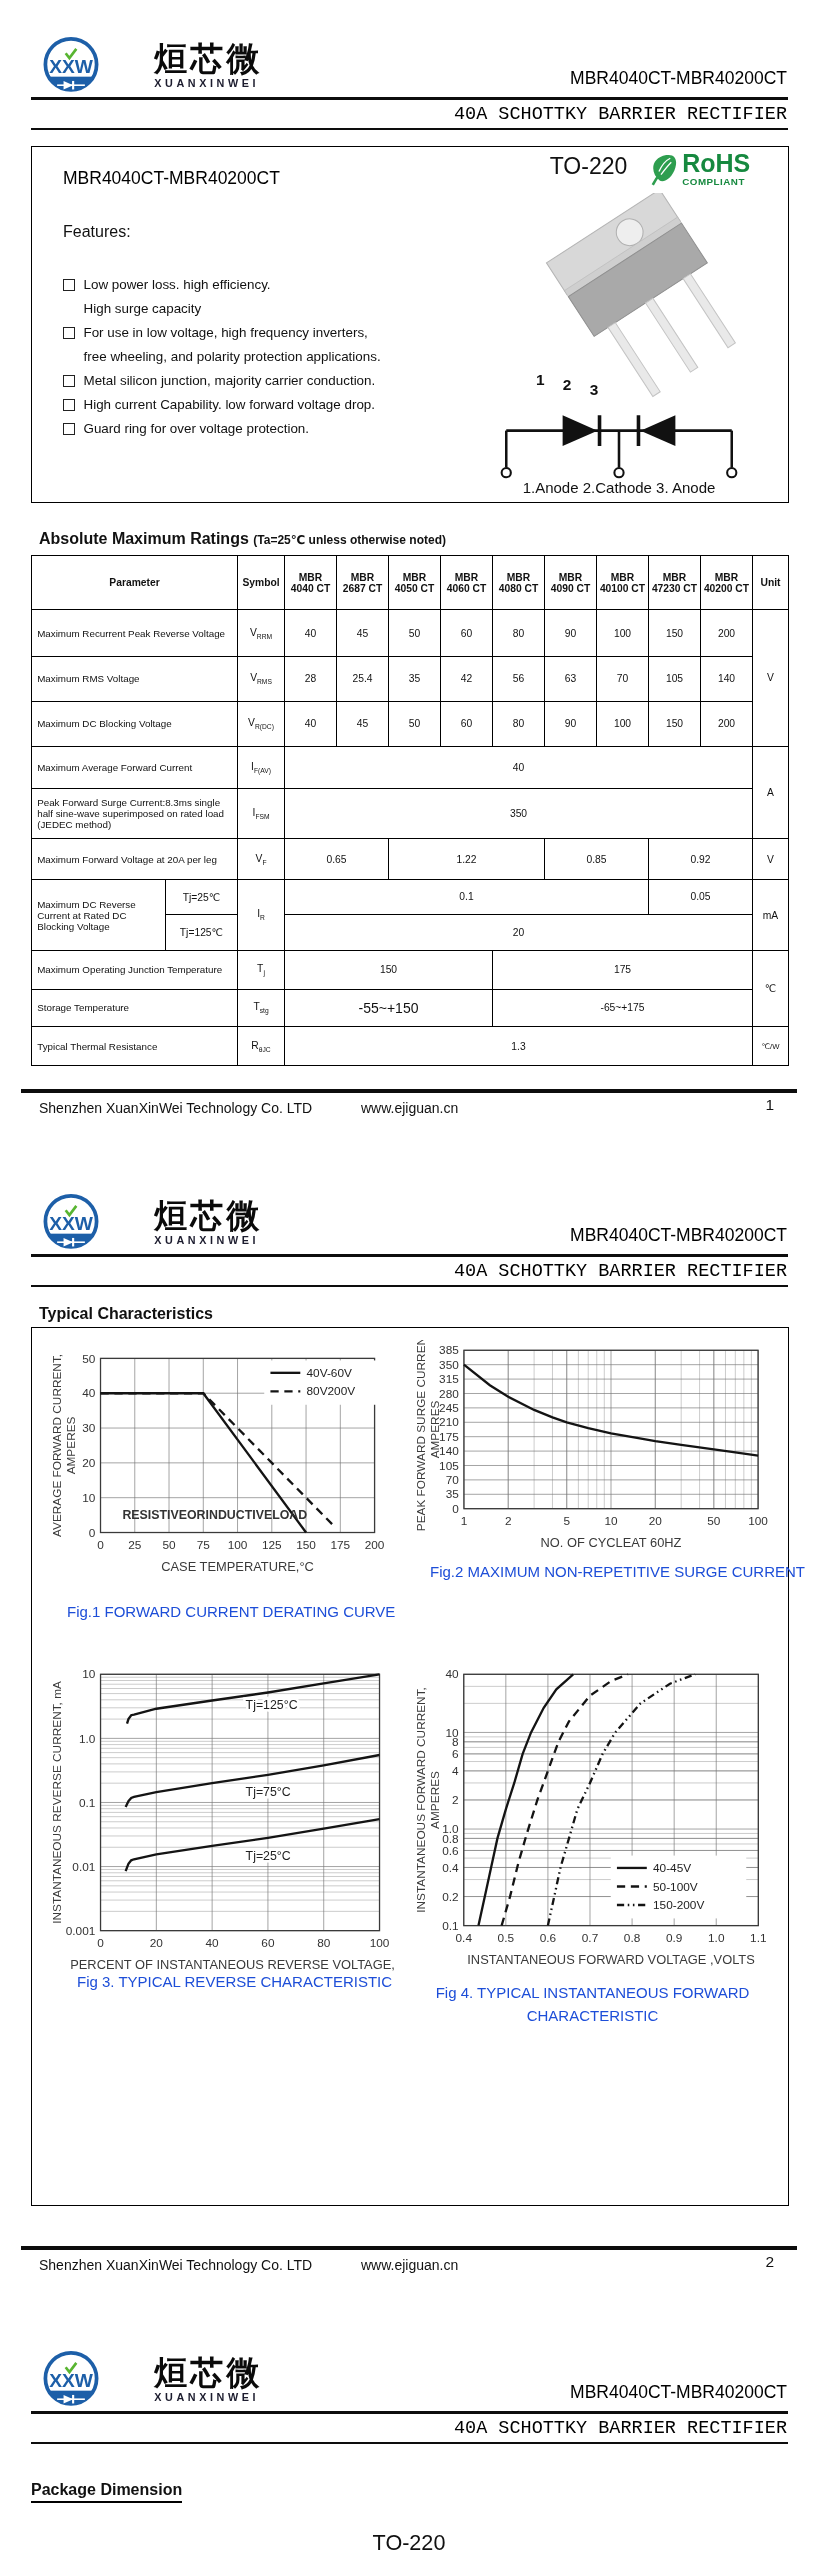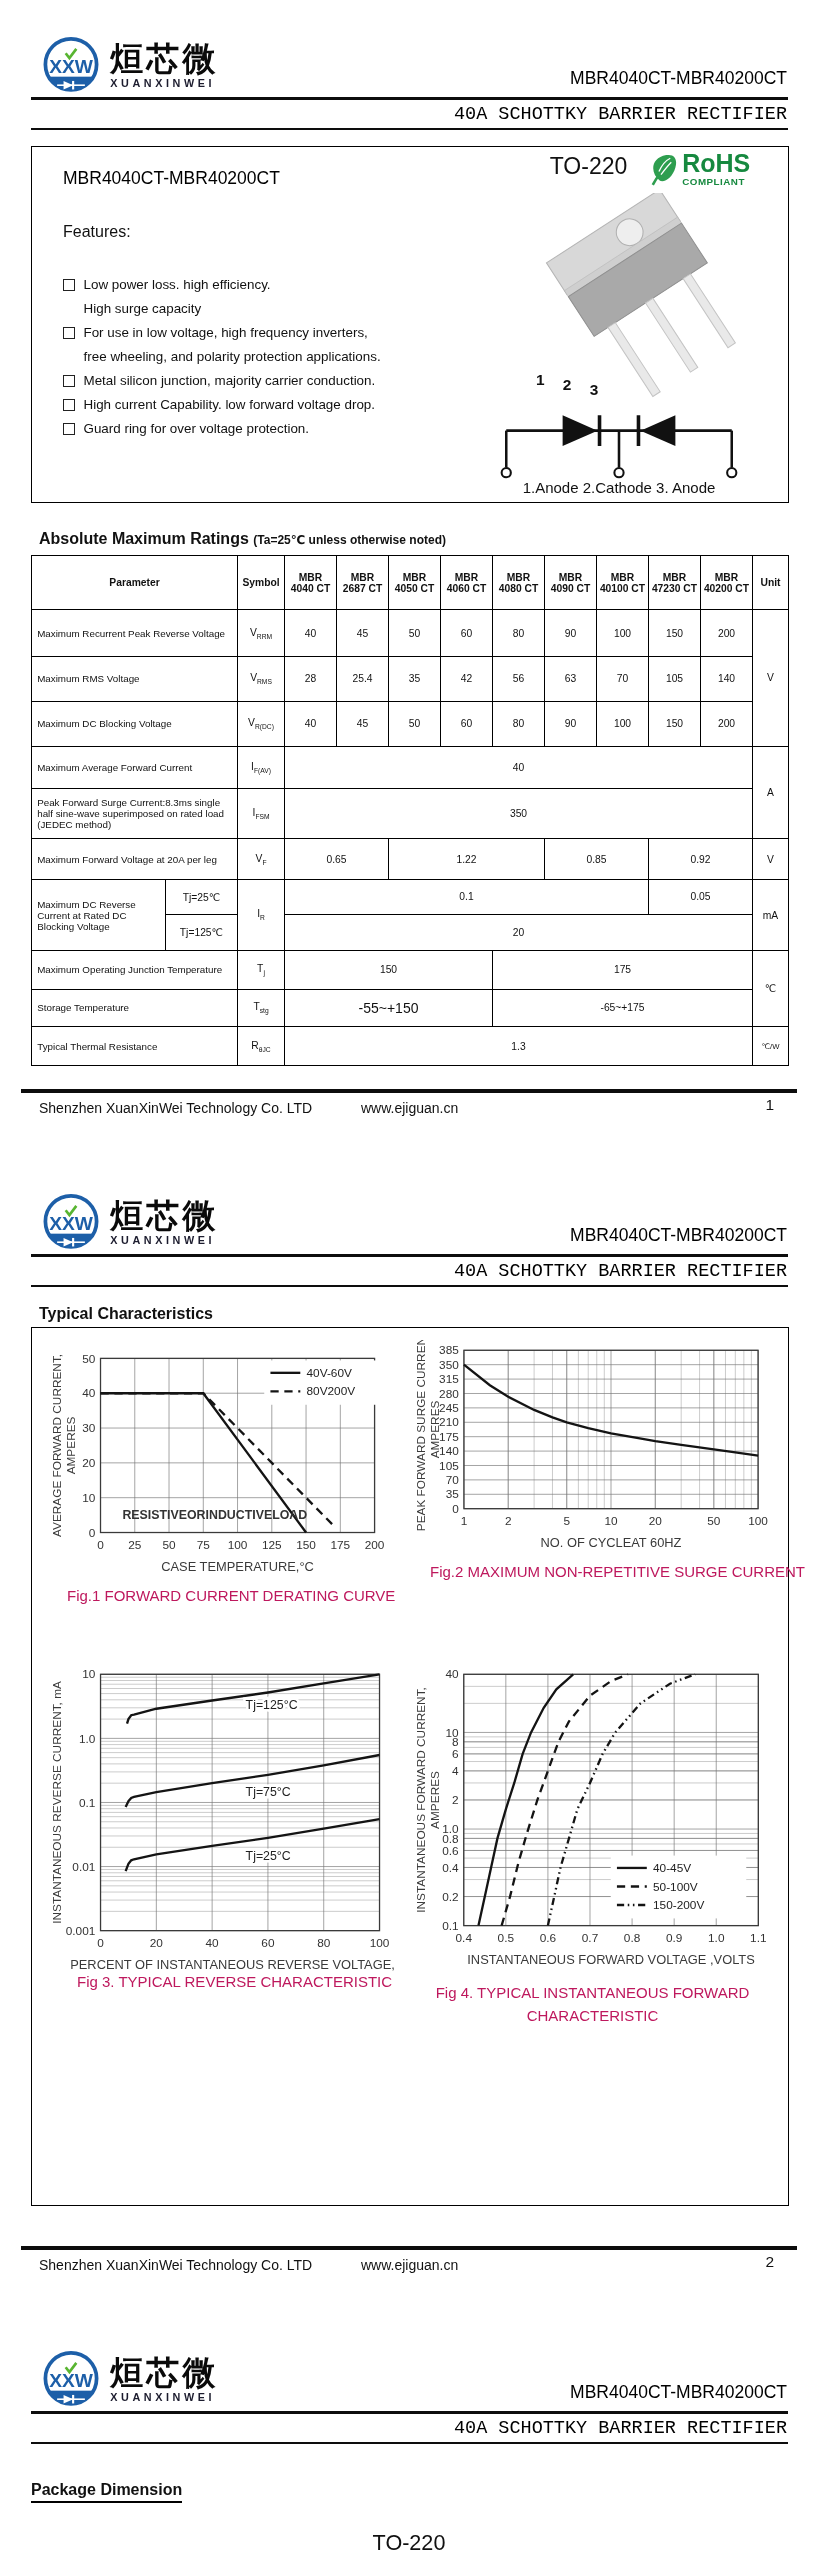--- a/index.html
+++ b/index.html
@@ -1,19 +1,19 @@
 <!DOCTYPE html>
 <html style="font-size:8.2px"><head>
 <meta charset="utf-8">
 <style>
   html,body{margin:0;padding:0;background:#fff;}
   body{width:818px;font-family:"Liberation Sans","DejaVu Sans",sans-serif;color:#111;}
   .page{position:relative;width:818px;height:1157px;background:#fff;overflow:hidden;}
   
-  .logo-wrap{position:absolute;left:39px;top:32px;width:247px;height:67px;display:flex;align-items:center;}
+  .logo-wrap{position:absolute;left:39px;top:32px;width:247px;height:67px;display:flex;align-items:center;gap:44px;}
   .logo-cn{font-size:33px;font-weight:bold;color:#0a0a0a;letter-spacing:3.1px;line-height:1;}
   .logo-en{font-size:10.8px;font-weight:bold;color:#1c1c2e;letter-spacing:3.6px;margin-top:2.1px;}
   .doc-title{position:absolute;right:31px;top:68px;font-size:17.5px;color:#000;}
   .doc-sub{position:absolute;right:31px;top:104px;font-size:18.5px;color:#000;font-family:Liberation Mono, monospace;}
   .hr-thick{position:absolute;left:31px;width:757px;height:3.1px;background:#0d0d0d;}
   .hr-thin{position:absolute;left:31px;width:757px;height:1.5px;background:#0d0d0d;}
   
   .footer-line{position:absolute;left:20.6px;width:776px;height:3.6px;background:#0d0d0d;top:1089px;}
   .footer-company{position:absolute;left:39px;top:1100px;font-size:14px;}
   .footer-site{position:absolute;left:361px;top:1100px;font-size:14px;}
@@ -39,21 +39,21 @@
   table.amr{position:absolute;left:31px;top:555px;width:757px;border-collapse:collapse;table-layout:fixed;}
   table.amr td{border:1px solid #000;font-size:10.3px;text-align:center;padding:3.1px 2.1px;vertical-align:middle;}
   table.amr{border:1.5px solid #000;}
   table.amr td.param{text-align:left;padding-left:5.2px;font-size:9.8px;}
   table.amr tr.hdr td{font-weight:bold;font-size:10.3px;}
   table.amr sub{font-size:6.7px;}
   
   .section-title{position:absolute;left:39px;top:148px;font-size:16px;font-weight:bold;}
   .charts-box{position:absolute;left:31px;top:170px;width:756px;height:877px;border:1.5px solid #000;}
   .chart{position:absolute;background:#fff;}
-  .fig-cap{position:absolute;font-size:15px;color:#be185d;}
+  .fig-cap{position:absolute;font-size:15px;color:#1d4ed8;}
   
   .pkgdim-title{position:absolute;left:31px;top:167px;font-size:16px;font-weight:bold;border-bottom:2.1px solid #000;padding-bottom:2.1px;}
   .to220-big{position:absolute;left:0;top:216px;width:818px;text-align:center;font-size:21.6px;}
   svg text{font-family:"Liberation Sans","DejaVu Sans",sans-serif;}
 </style>
 </head>
 <body>
 
 <div class="page">
   <div class="logo-wrap">
@@ -552,21 +552,21 @@
       <text x="467.44" y="404" font-size="23" fill="#222">40-45V</text>
       <line x1="397.44" y1="432" x2="455.44" y2="432" stroke="#141414" stroke-width="4.5" stroke-dasharray="16,11"></line>
       <text x="467.44" y="440" font-size="23" fill="#222">50-100V</text>
       <line x1="397.44" y1="468" x2="455.44" y2="468" stroke="#141414" stroke-width="4.5" stroke-dasharray="14,7,3,7,3,7"></line>
       <text x="467.44" y="476" font-size="23" fill="#222">150-200V</text>
       <text x="386" y="582" text-anchor="middle" font-size="25" fill="#3a3a3a">INSTANTANEOUS  FORWARD  VOLTAGE ,VOLTS</text>
       <text x="24" y="264" text-anchor="middle" font-size="23" fill="#3a3a3a" transform="rotate(-90 24,264)">INSTANTANEOUS FORWARD CURRENT,</text>
       <text x="51" y="264" text-anchor="middle" font-size="23" fill="#3a3a3a" transform="rotate(-90 51,264)">AMPERES</text>
     </svg>
 
-  <div class="fig-cap" style="left:67px;top:430px;text-align:center;">Fig.1 FORWARD CURRENT DERATING CURVE</div>
+  <div class="fig-cap" style="left:67px;top:446px;text-align:center;">Fig.1 FORWARD CURRENT DERATING CURVE</div>
   <div class="fig-cap" style="left:430px;top:406px;">Fig.2 MAXIMUM NON-REPETITIVE SURGE CURRENT</div>
   <div class="fig-cap" style="left:77px;top:816px;">Fig 3. TYPICAL REVERSE CHARACTERISTIC</div>
   <div class="fig-cap" style="left:412px;top:827px;width:361px;text-align:center;">Fig 4. TYPICAL INSTANTANEOUS FORWARD</div>
   <div class="fig-cap" style="left:412px;top:850px;width:361px;text-align:center;">CHARACTERISTIC</div>
 
   <div class="footer-line"></div>
   <div class="footer-company">Shenzhen XuanXinWei Technology Co. LTD</div>
   <div class="footer-site">www.ejiguan.cn</div>
   <div class="footer-page">2</div>
 </div>

